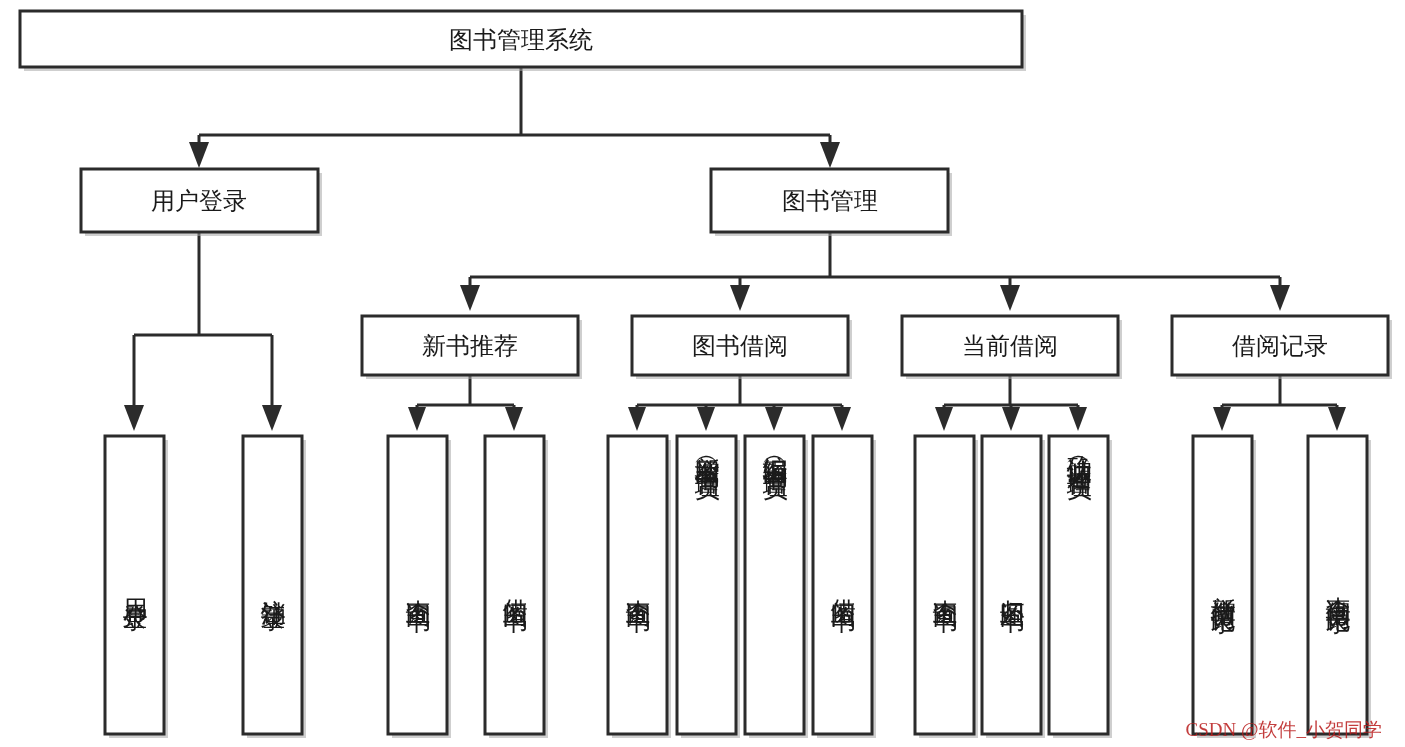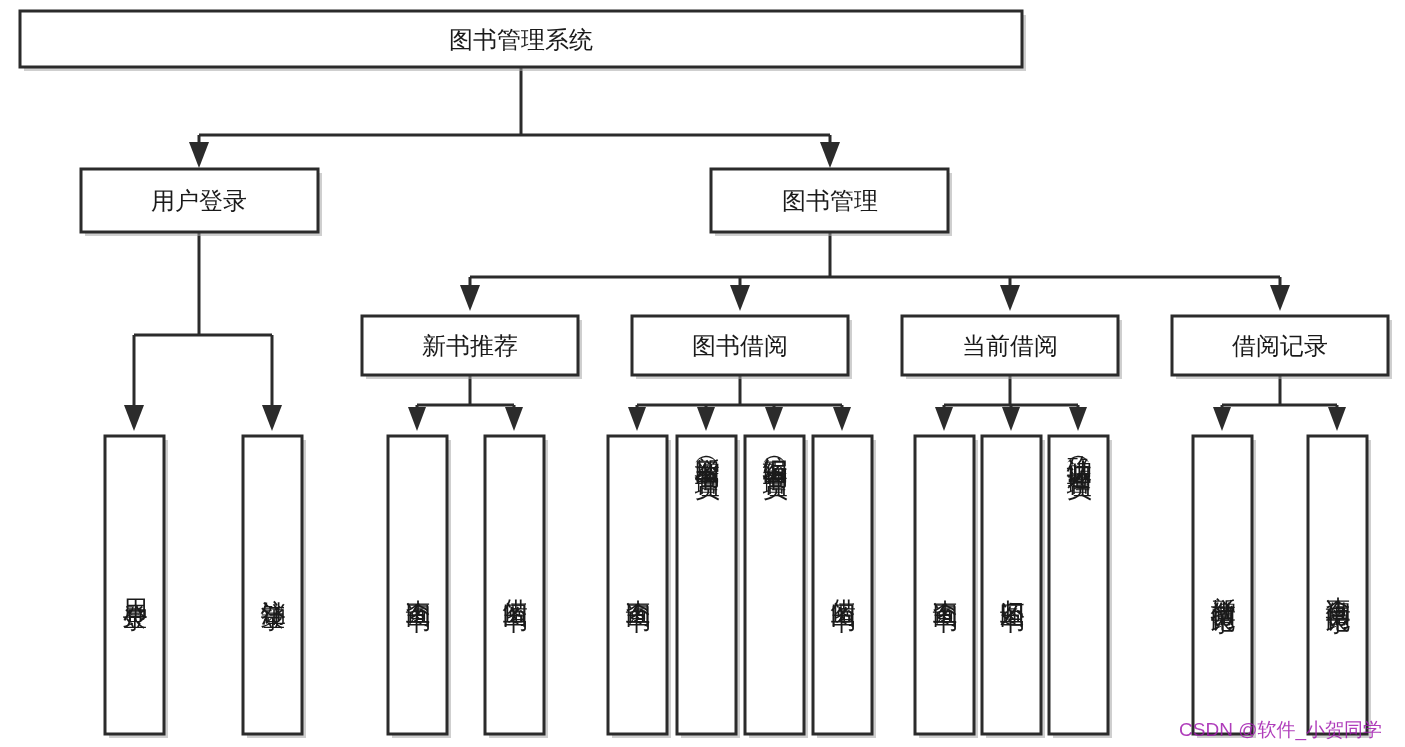--- a/index.html
+++ b/index.html
@@ -62,23 +62,23 @@
     display: flex;
     align-items: center;
     justify-content: center;
     white-space: nowrap;
     pointer-events: none;
   }
   .watermark {
     position: absolute;
     right: 12px;
     bottom: 4px;
-    font-family: Liberation Sans, sans-serif;
+    font-family: Liberation Serif, serif;
     font-size: 19px;
-    color: #a21caf;
+    color: #b91c1c;
     opacity: 0.85;
     white-space: nowrap;
   }
 </style>
 </head>
 <body>
 
 <div id="diagram-root">
 
   <svg class="tree" viewBox="0 0 1405 747">

